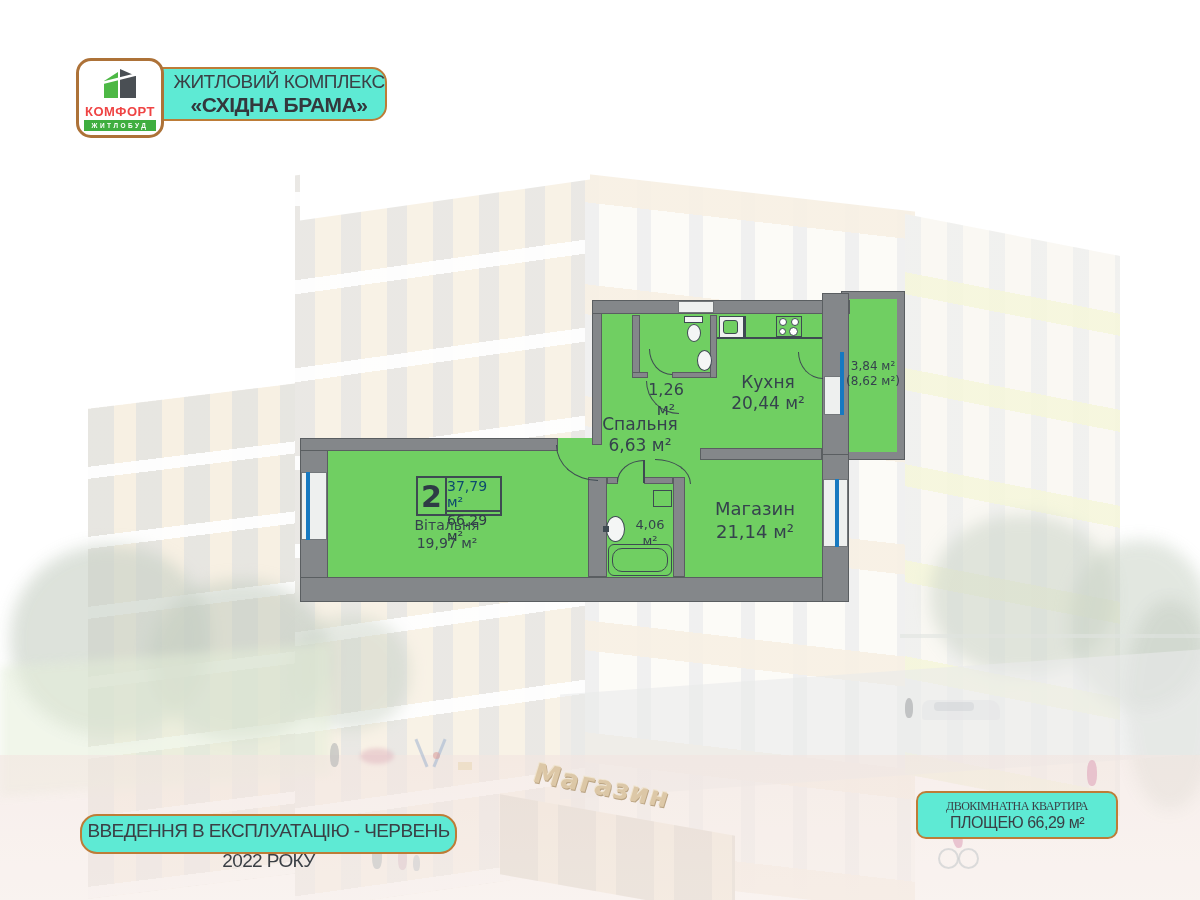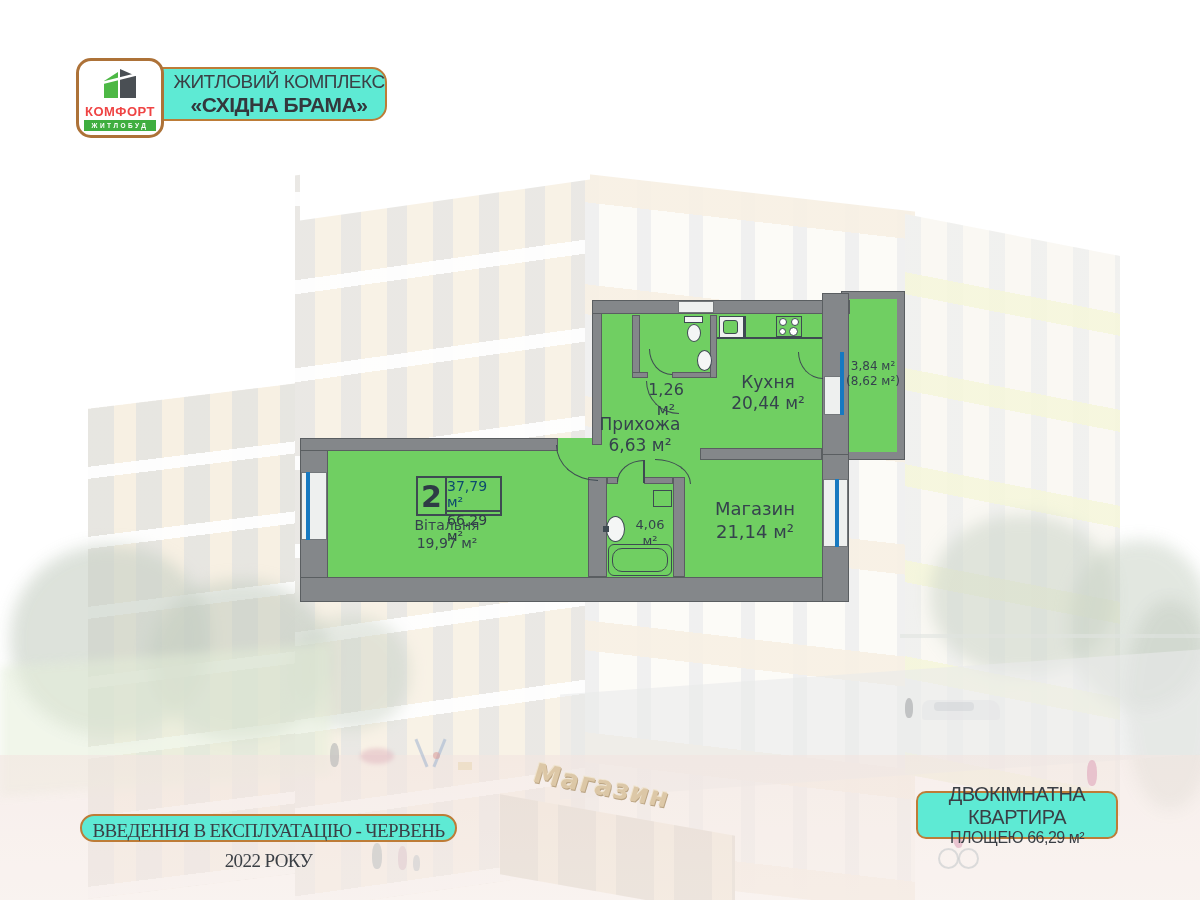--- a/index.html
+++ b/index.html
@@ -152,21 +152,21 @@
       <div style="flex:1;border-bottom:2px solid #3e4a52;display:flex;align-items:center;justify-content:center;font-size:14px;color:#0c4a6e;">37,79 м²</div>
       <div style="flex:1;display:flex;align-items:center;justify-content:center;font-size:14px;color:#2e3b45;">66,29 м²</div>
     </div>
   </div>
 
   <div class="rlabel" style="left:377px;top:517px;width:140px;font-size:14px;">
     <div>Вітальня</div>
     <div>19,97 м²</div>
   </div>
   <div class="rlabel" style="left:590px;top:414px;width:100px;font-size:17px;">
-    <div>Прихожа</div>
+    <div>Спальня</div>
     <div>6,63 м²</div>
   </div>
   <div class="rlabel" style="left:718px;top:372px;width:100px;font-size:17px;">
     <div>Кухня</div>
     <div>20,44 м²</div>
   </div>
   <div class="rlabel" style="left:695px;top:498px;width:120px;font-size:18px;">
     <div>Магазин</div>
     <div>21,14 м²</div>
   </div>
@@ -190,19 +190,19 @@
       <polygon points="21,3 37,10 37,32 21,32" fill="#4a4f54"></polygon>
       <line x1="3" y1="17" x2="39" y2="8" stroke="#ffffff" stroke-width="2.6"></line>
     </svg>
   </span>
   <div style="font-family:'Liberation Sans',sans-serif;font-size:13px;font-weight:bold;color:#ef4444;letter-spacing:.5px;">КОМФОРТ</div>
   <div style="margin-top:1px;width:72px;height:11px;background:#3fae3f;display:flex;align-items:center;justify-content:center;">
     <span style="font-family:'Liberation Sans',sans-serif;font-size:6.5px;font-weight:bold;color:#fff;letter-spacing:2.5px;">ЖИТЛОБУД</span>
   </div>
 </div>
 
-<div class="cream" style="left:80px;top:814px;width:377px;height:28px;border-radius:17px;line-height:30px;
-            font-family:Liberation Serif, serif;font-size:19px;letter-spacing:-0.6px;">ВВЕДЕННЯ В ЕКСПЛУАТАЦІЮ - ЧЕРВЕНЬ 2022 РОКУ</div>
+<div class="cream" style="left:80px;top:814px;width:377px;height:40px;border-radius:17px;line-height:30px;
+            font-family:Liberation Sans, sans-serif;font-size:19px;letter-spacing:-0.6px;">ВВЕДЕННЯ В ЕКСПЛУАТАЦІЮ - ЧЕРВЕНЬ 2022 РОКУ</div>
 <div class="cream" style="left:916px;top:791px;width:202px;height:48px;border-radius:10px;display:flex;flex-direction:column;
             justify-content:center;font-family:'Liberation Sans',sans-serif;">
-  <div style="font-size:20px;letter-spacing:-0.5px;">ДВОКІМНАТНА КВАРТИРА</div>
+  <div style="font-size:12px;letter-spacing:-0.5px;font-family:Liberation Serif, serif;">ДВОКІМНАТНА КВАРТИРА</div>
   <div style="font-size:16px;letter-spacing:-0.5px;">ПЛОЩЕЮ 66,29 м²</div>
 </div>
 
 </body></html>

